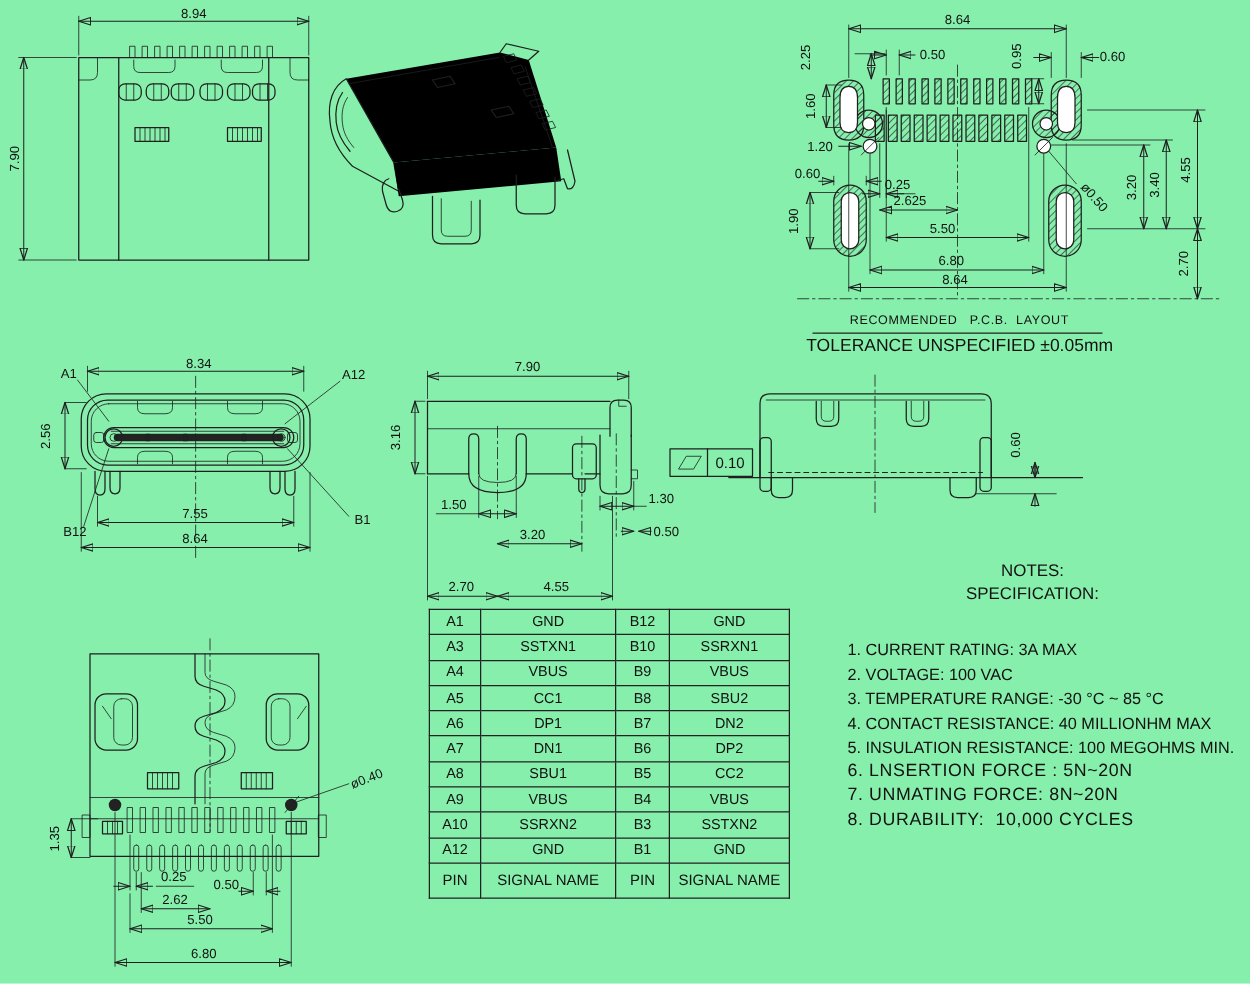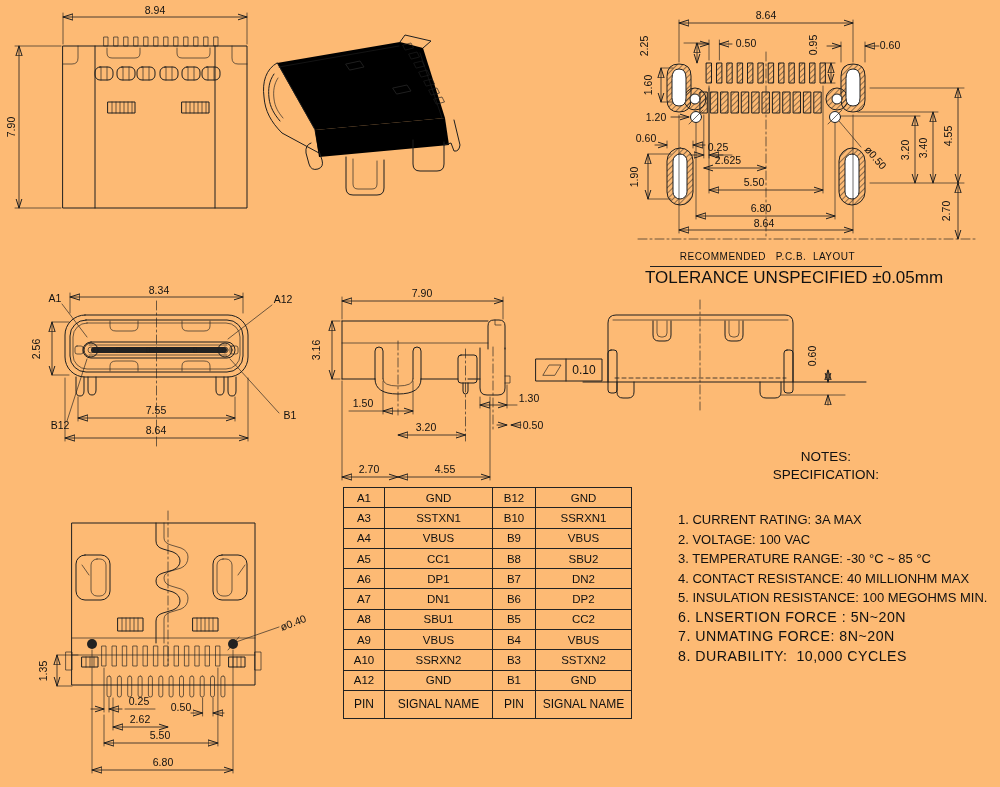--- a/index.html
+++ b/index.html
@@ -1,33 +1,33 @@
 <!DOCTYPE html>
 <html><head>
 <meta charset="utf-8">
 <style>
   html,body{margin:0;padding:0;background:#fff;}
-  .sheet{position:relative;width:1000px;height:787px;background:#fdba74;overflow:hidden;
+  .sheet{position:relative;width:1000px;height:787px;background:#86efac;overflow:hidden;
          font-family:"Liberation Sans",sans-serif;color:#111;}
   .sheet svg{position:absolute;overflow:visible;}
   svg line,svg path,svg rect,svg circle,svg ellipse{stroke:#1f1f1f;fill:none;stroke-width:1;
          stroke-linecap:round;stroke-linejoin:round;}
   .thn{stroke-width:0.65;}
   .dl{stroke-width:0.8;marker-start:url(#ar);marker-end:url(#ar);}
   .d1{stroke-width:0.8;marker-end:url(#ar);}
   .cl{stroke-width:0.65;stroke-dasharray:9 3 2 3;}
   .dsh{stroke-width:0.8;stroke-dasharray:4 3;}
   .hat{fill:url(#hat);stroke-width:1;}
   .wht{fill:#fff;}
   .blk{fill:#222;stroke:none;}
   svg text{stroke:none;fill:#111;font:10.5px "Liberation Sans",sans-serif;}
   .abs{position:absolute;}
   .pcb-title{font-size:10px;text-align:center;letter-spacing:0.5px;white-space:pre;}
   .pcb-rule{border-top:1.3px solid #222;height:0;}
-  .pcb-tol{font-size:17px;text-align:right;white-space:pre;}
+  .pcb-tol{font-size:14px;text-align:right;white-space:pre;}
   table.pins{border-collapse:collapse;table-layout:fixed;}
   table.pins td{border:1.6px solid #222;text-align:center;font:11.5px "Liberation Sans",sans-serif;
          height:19.3px;padding:0;overflow:hidden;}
   table.pins tr.foot td{height:27px;font-size:12px;}
   .notes{width:348px;}
   .notes-title,.notes-sub{font-size:13.5px;line-height:18px;white-space:pre;text-align:center;}
   .notes-items{margin-top:26px;}
   .notes-items div{font-size:13px;line-height:19.5px;padding-left:26px;white-space:pre;}
   .notes-items div:nth-child(n+6){font-size:14.2px;letter-spacing:0.5px;}
 </style>

